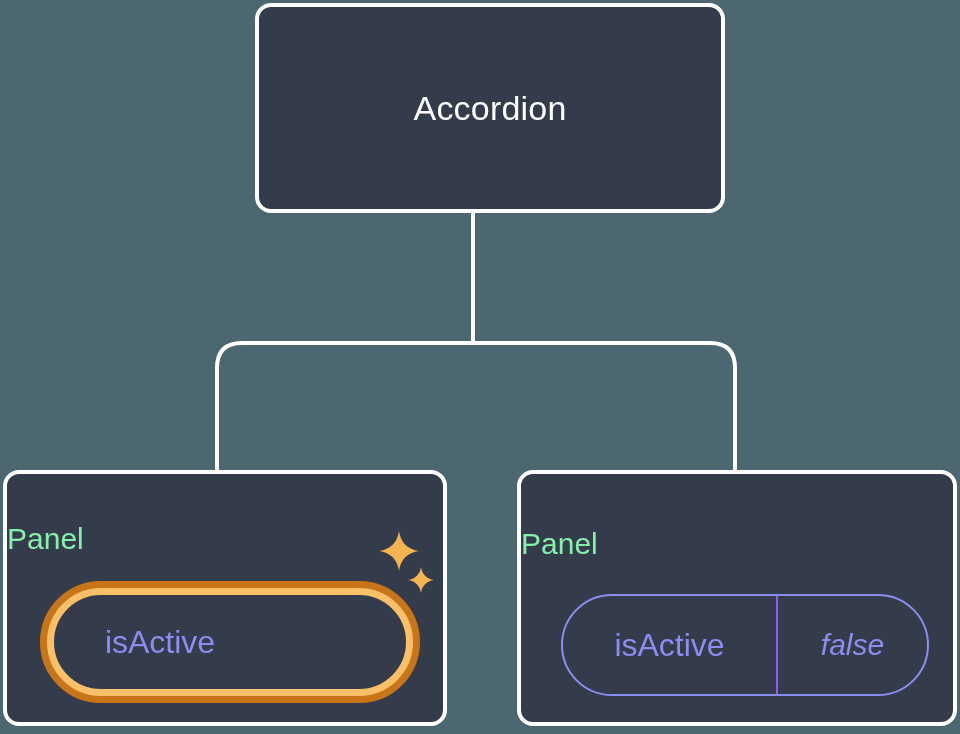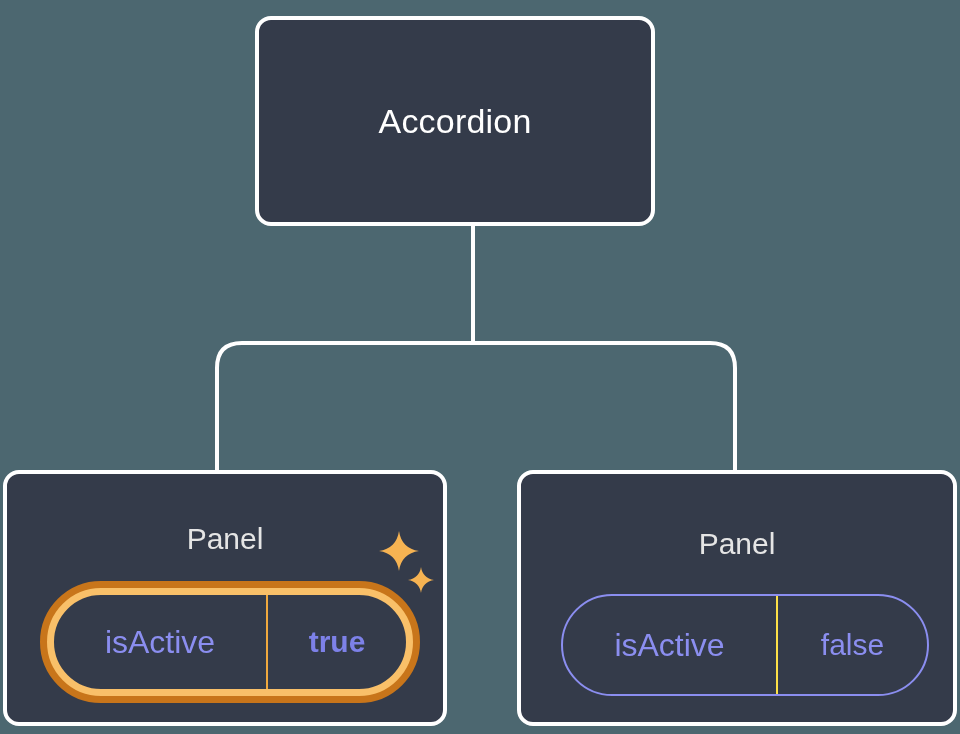--- a/index.html
+++ b/index.html
@@ -33,22 +33,22 @@
   
   .node {
     position: absolute;
     box-sizing: border-box;
     background: #343b4a;
     border: 4px solid #ffffff;
     border-radius: 16px;
   }
   .node-root {
     left: 255px;
-    top: 16px;
-    width: 400px;
+    top: 3px;
+    width: 470px;
     height: 210px;
     display: flex;
     align-items: center;
     justify-content: center;
   }
   .node-title {
     color: #ffffff;
     font-size: 34px;
     font-weight: 400;
     letter-spacing: 0.2px;
@@ -66,22 +66,22 @@
   }
   .panel-right {
     left: 517px;
     top: 470px;
     width: 440px;
   }
   .panel-heading {
     position: absolute;
     left: 0;
     width: 100%;
-    text-align: center;
-    color: #e5e5e5;
+    text-align: left;
+    color: #86efac;
     font-size: 30px;
     font-weight: 400;
     line-height: 1;
     white-space: nowrap;
   }
   .panel-left .panel-heading  { top: 50px; }
   .panel-right .panel-heading { top: 55px; }
 
   
   .pill {
@@ -115,21 +115,22 @@
     height: 102px;
     border: 2px solid #8b8ef0;
   }
   .pill-plain .pill-key,
   .pill-plain .pill-val {
     color: #8b8ef0;
   }
   .pill-plain .pill-key { flex: 0 0 213px; }
   .pill-plain .pill-val {
     flex: 1 1 auto;
-    border-left: 2px solid #fde047;
+    border-left: 2px solid #8b5cf6;
+    font-style: italic;
   }
 
   
   .pill-highlight {
     left: 33px;
     top: 107px;
     width: 380px;
     height: 122px;
     border: 8px solid #c8751a;
     padding: 0;
@@ -194,21 +195,20 @@
   <div class="node node-root">
     <span class="node-title">Accordion</span>
   </div>
 
   <div class="node node-panel panel-left">
     <span class="panel-heading">Panel</span>
 
     <div class="pill pill-highlight">
       <div class="pill-highlight-inner">
         <span class="pill-cell pill-key">isActive</span>
-        <span class="pill-cell pill-val">true</span>
       </div>
     </div>
   </div>
 
   <svg class="sparkle sparkle-big" viewBox="0 0 40 40" aria-hidden="true">
     <path d="M20 0 C21.6 11.4 28.6 18.4 40 20 C28.6 21.6 21.6 28.6 20 40 C18.4 28.6 11.4 21.6 0 20 C11.4 18.4 18.4 11.4 20 0 Z" fill="#f6b352"></path>
   </svg>
   <svg class="sparkle sparkle-small" viewBox="0 0 26 26" aria-hidden="true">
     <path d="M13 0 C14.1 7.4 18.6 11.9 26 13 C18.6 14.1 14.1 18.6 13 26 C11.9 18.6 7.4 14.1 0 13 C7.4 11.9 11.9 7.4 13 0 Z" fill="#f6b352"></path>
   </svg>

